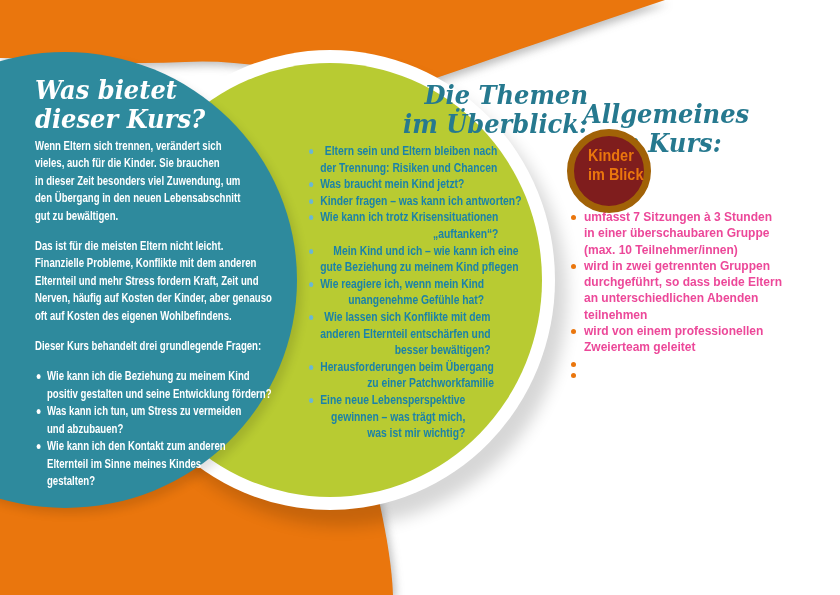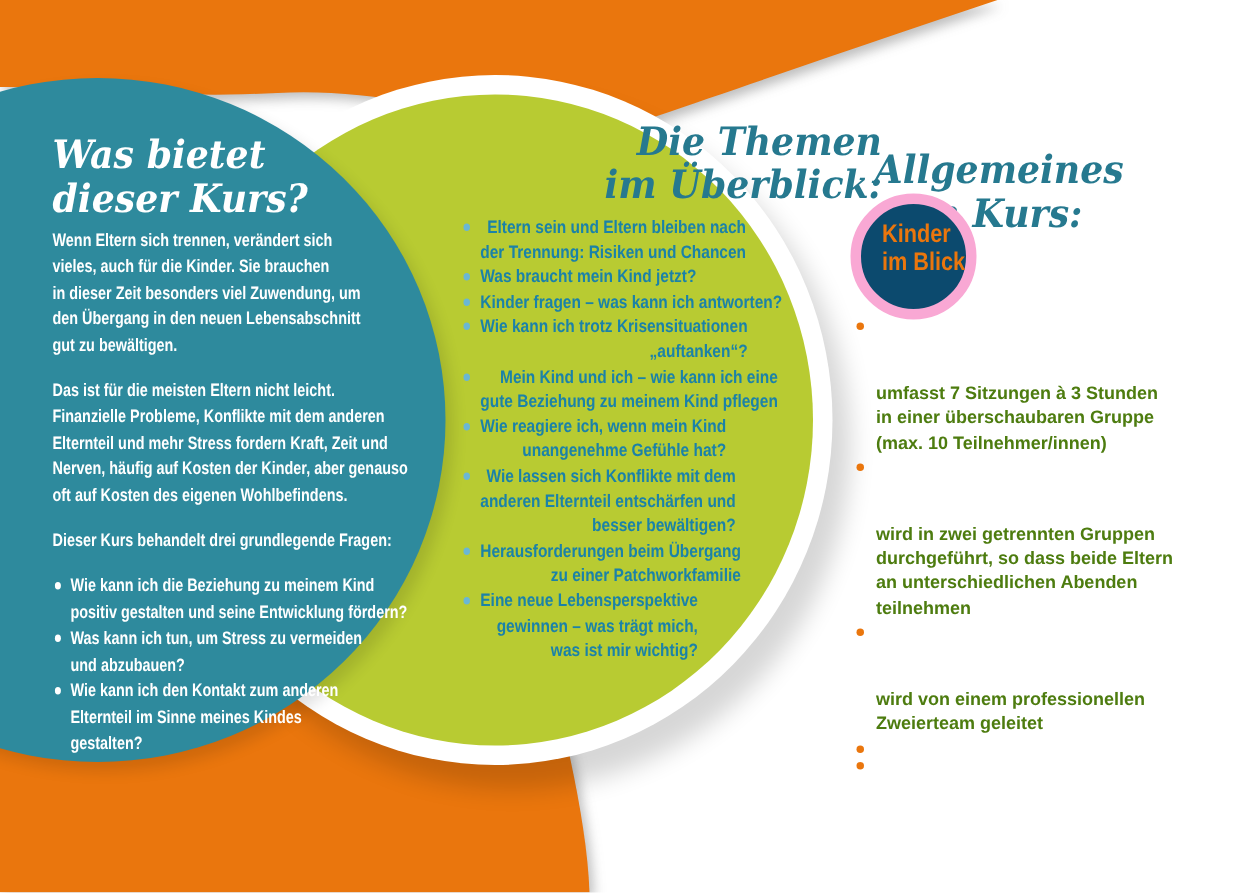--- a/index.html
+++ b/index.html
@@ -15,40 +15,40 @@
   .col{position:absolute;z-index:5;}
   .heading{font-family:"DejaVu Serif","Liberation Serif",serif;font-style:italic;
       font-size:26px;line-height:29px;white-space:pre-line;
       transform:scaleX(0.93);transform-origin:0 0;}
   .body-text{font-weight:bold;font-size:12px;transform-origin:0 0;}
   .para{white-space:pre-line;line-height:17.4px;margin:0 0 13px 0;}
   .blist{list-style:none;margin:0;padding:0;}
   .blist li{display:flex;align-items:flex-start;}
   .dot{flex:0 0 auto;width:5px;height:5px;border-radius:50%;margin:6px 0 0 0;}
   .btext{white-space:pre-line;margin-left:8px;}
-  .left-col{left:35px;top:90px;width:330px;color:#ffffff;}
+  .left-col{left:35px;top:76px;width:330px;color:#ffffff;}
   .left-col .body-text{transform:scaleX(0.80);width:330px;}
   .left-col .heading{color:#ffffff;margin:0 0 4px 0;}
   .left-col .blist{margin-left:2px;}
   .left-col .blist li .btext{line-height:17.4px;}
   .left-col .dot{background:#ffffff;}
   .mid-col{left:309px;top:81px;width:300px;text-align:right;}
   .mid-col .heading{color:#26798f;margin:0 0 4px 0;}
   .mid-col .body-text{transform:scaleX(0.86);width:300px;color:#1b82a8;}
   .mid-col .btext{line-height:16.6px;}
   .mid-col .dot{background:#6ab7d4;}
   .right-col{left:583px;top:83px;width:260px;}
   .right-col .heading{color:#26798f;}
   .logo-circle{position:absolute;left:-16px;top:46px;width:70px;height:70px;
-      border:7px solid #f9a8d4;border-radius:50%;background:#0c4a6e;z-index:6;}
+      border:7px solid #a16207;border-radius:50%;background:#7f1d1d;z-index:6;}
   .logo-text{margin:11px 0 0 14px;font-weight:bold;font-size:17px;line-height:18.5px;
       color:#ea760d;white-space:pre-line;transform:scaleX(0.85);transform-origin:0 0;
       width:80px;}
   .right-bullets{position:absolute;left:-12px;top:126px;width:280px;}
-  .right-bullets .btext{line-height:16.3px;color:#4d7c0f;margin-top:45px;}
+  .right-bullets .btext{line-height:16.3px;color:#ec4899;}
   .right-col .dot{background:#ea760d;}
 </style>
 </head>
 <body>
 
 <svg class="bg-svg" width="840" height="595" viewBox="0 0 840 595">
   <path d="M0,0 L665,0 C560,35 455,72 383,96 C330,78 250,58 185,62 C115,66 45,58 0,58 Z" fill="#ea760d"></path>
   <path d="M0,380 C120,390 260,415 330,445 C360,458 374,478 380,505 C387,538 392,568 393,595 L0,595 Z" fill="#ea760d"></path>
 </svg>
 

